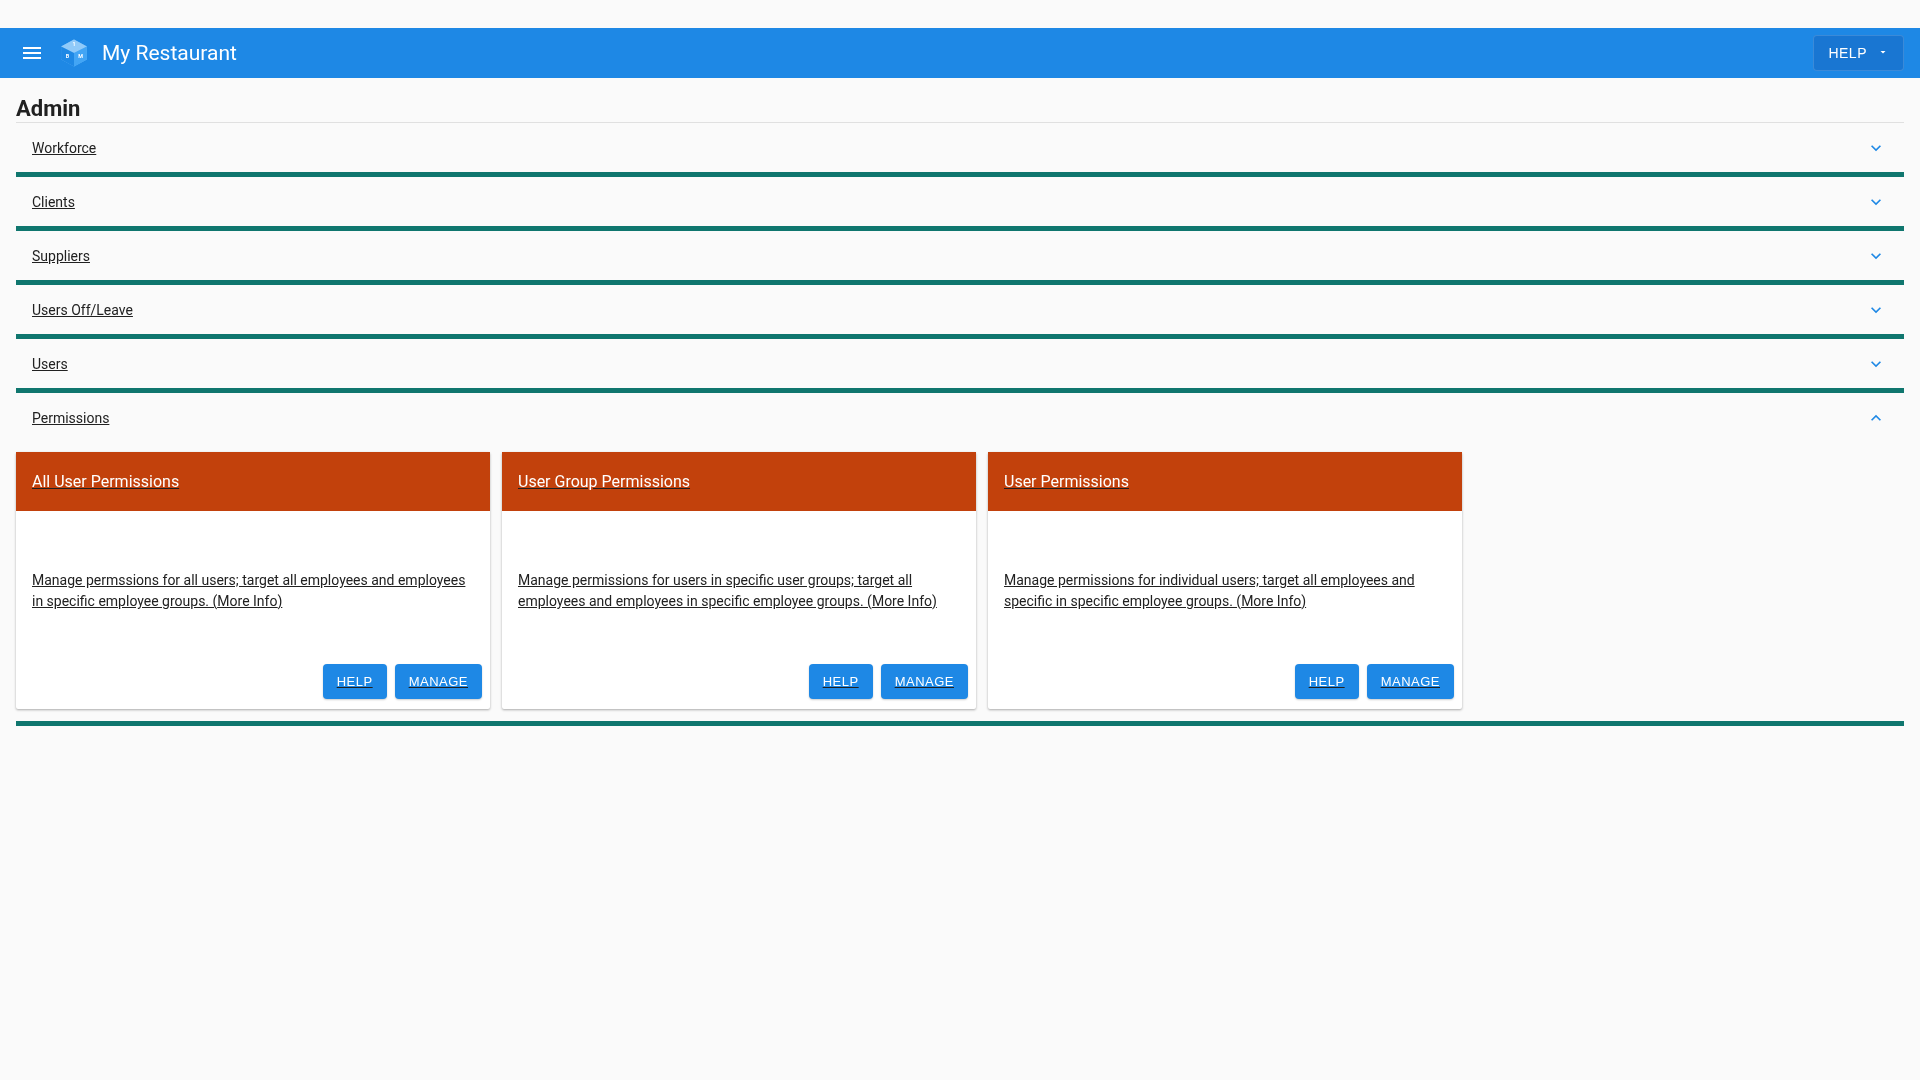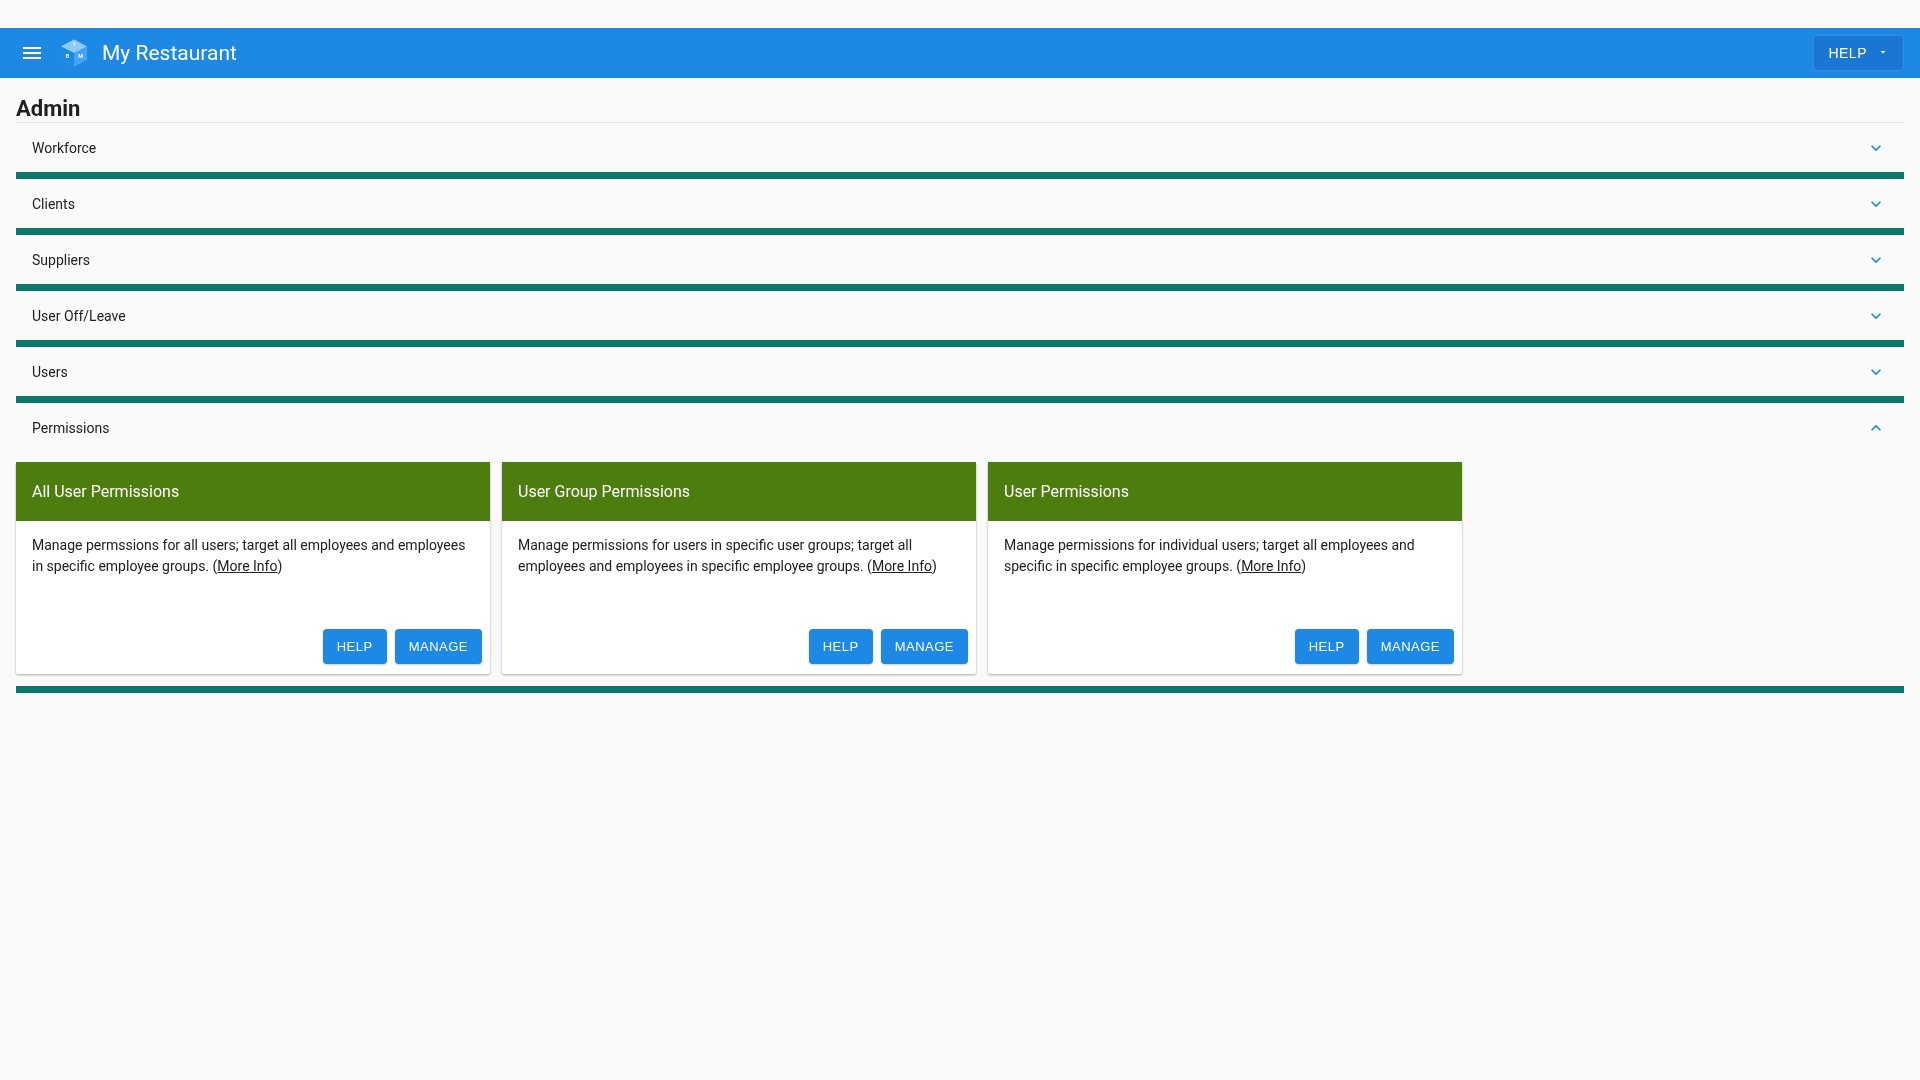--- a/index.html
+++ b/index.html
@@ -77,21 +77,22 @@
     }
     .page-title {
       font-size: 22px;
       font-weight: 700;
       margin-bottom: 1px;
     }
     .accordion {
       border-top: 1px solid #e0e0e0;
     }
     .accordion-item {
-      border-bottom: 7px solid #0f766e;
+      border-bottom: 5px solid #0f766e;
+      text-decoration: underline;
     }
     .accordion-header {
       display: flex;
       align-items: center;
       justify-content: space-between;
       padding: 0 16px;
       height: 49px;
       cursor: pointer;
       font-size: 14px;
       color: #212121;
@@ -115,33 +116,34 @@
     }
     .card {
       width: 474px;
       background: #fff;
       border-radius: 2px;
       box-shadow: 0 1px 3px rgba(0,0,0,0.2), 0 1px 2px rgba(0,0,0,0.14);
       display: flex;
       flex-direction: column;
     }
     .card-header {
-      background: #4d7c0f;
+      background: #c2410c;
       color: #fff;
       padding: 20px 16px;
       font-size: 16px;
       font-weight: 400;
     }
     .card-body {
       padding: 14px 16px;
       font-size: 14px;
       color: #212121;
       line-height: 1.5;
       flex: 1;
       min-height: 100px;
+      margin-top: 45px;
     }
     .more-info {
       text-decoration: underline;
       cursor: pointer;
     }
     .card-footer {
       display: flex;
       justify-content: flex-end;
       gap: 8px;
       padding: 8px 8px 10px 8px;
@@ -223,21 +225,21 @@
         <span class="chevron">
             <svg viewBox="0 0 24 24">
               <path d="M7.41 8.59 12 13.17l4.59-4.58L18 10l-6 6-6-6 1.41-1.41z"></path>
             </svg>
           </span>
       </div>
     </div>
 
     <div class="accordion-item">
       <div class="accordion-header">
-        <span>User Off/Leave</span>
+        <span>Users Off/Leave</span>
         <span class="chevron">
             <svg viewBox="0 0 24 24">
               <path d="M7.41 8.59 12 13.17l4.59-4.58L18 10l-6 6-6-6 1.41-1.41z"></path>
             </svg>
           </span>
       </div>
     </div>
 
     <div class="accordion-item">
       <div class="accordion-header">

